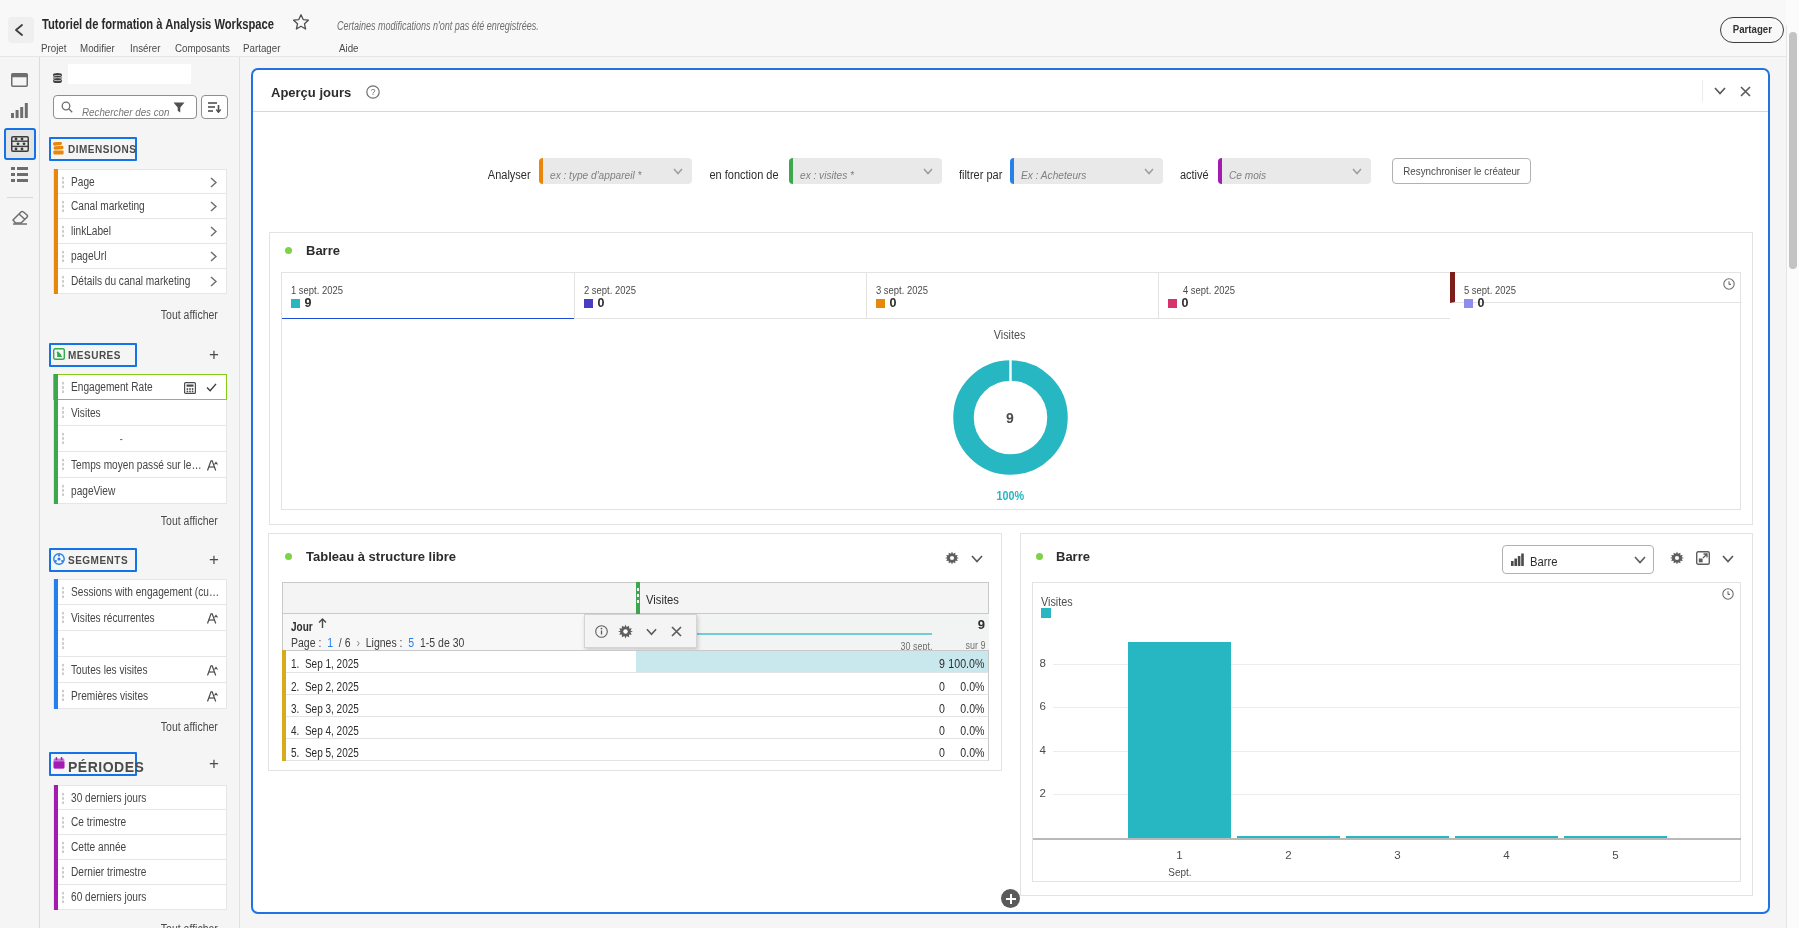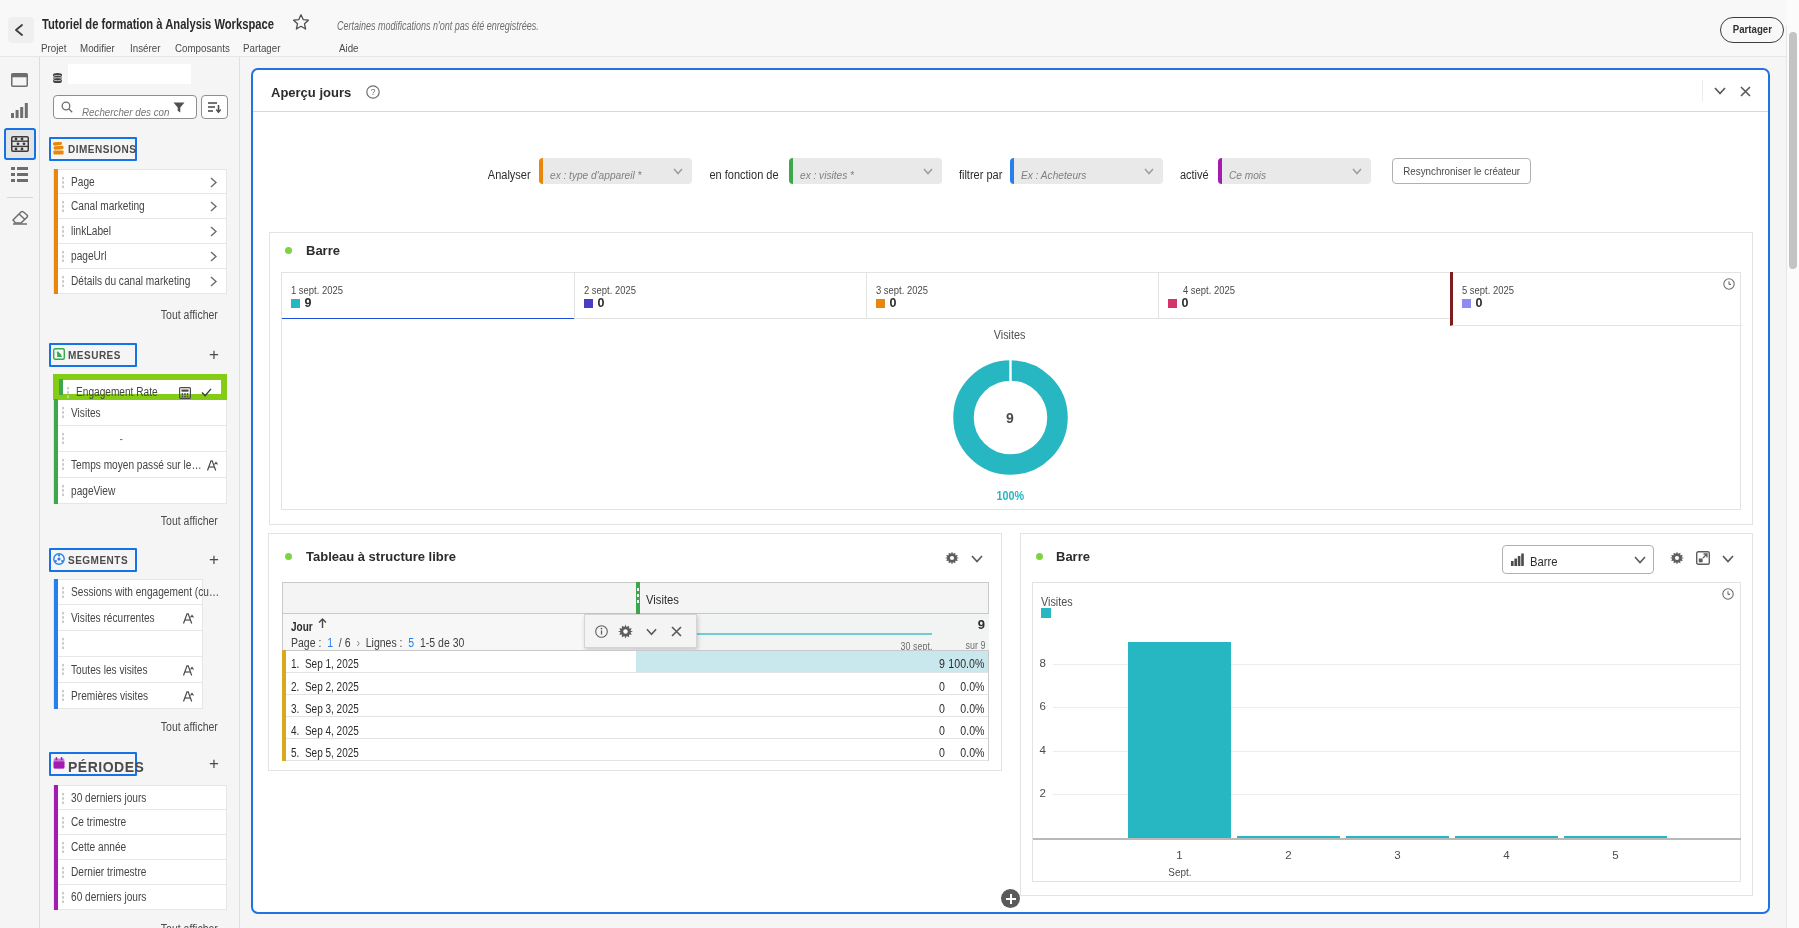--- a/index.html
+++ b/index.html
@@ -152,21 +152,21 @@
 
   <div class="abs" style="left:9px;top:286px;width:88px;height:24px;border:2px solid #1473e6;border-radius:1px;"></div>
   <svg class="abs" style="left:13px;top:291px;" width="12" height="12" viewBox="0 0 12 12">
       <rect x="0.7" y="0.7" width="10.6" height="10.6" rx="1.5" fill="none" stroke="#35aa4b" stroke-width="1.4"></rect>
       <path d="M4.2 3.8 L4.2 9 L9.4 9 Z" fill="#35aa4b"></path>
       <path d="M4.2 3.8 L8 7.6" stroke="#35aa4b" stroke-width="1.6"></path>
     </svg>
   <div class="abs bold" style="left:28px;top:293px;font-size:10px;letter-spacing:0.5px;color:#4b4b4b;">MESURES</div>
   <div class="abs" style="left:169px;top:288px;font-size:17px;font-weight:300;color:#4b4b4b;">+</div>
   <div id="mes" class="abs" style="left:13px;top:317px;width:174px;">
-      <div style="position:relative;height:26px;background:#fff;border:6px solid #84cc16;">
+      <div style="position:relative;height:26px;background:#fff;border:1px solid #84cc16;">
         <span style="position:absolute;left:0;top:-1px;bottom:-1px;width:4px;background:#3da74e;"></span>
         <span style="position:absolute;left:7px;top:6px;width:4px;height:13px;background-image:radial-gradient(circle, #cccccc 1px, transparent 1.1px);background-size:4px 4.3px;"></span>
         <span class="t" style="position:absolute;left:17px;top:5px;font-size:12.5px;color:#454545;transform:scaleX(0.81);">Engagement Rate</span>
         <svg width="12" height="12" viewBox="0 0 12 12" style="position:absolute;right:30px;top:7px;">
           <rect x="0.6" y="0.6" width="10.8" height="10.8" rx="1" fill="none" stroke="#4b4b4b" stroke-width="1.2"></rect>
           <rect x="2.5" y="2.5" width="7" height="2.2" fill="#4b4b4b"></rect>
           <circle cx="3.4" cy="7" r="0.9" fill="#4b4b4b"></circle>
           <circle cx="6" cy="7" r="0.9" fill="#4b4b4b"></circle>
           <circle cx="8.6" cy="7" r="0.9" fill="#4b4b4b"></circle>
           <circle cx="3.4" cy="9.4" r="0.9" fill="#4b4b4b"></circle>
@@ -208,21 +208,21 @@
   <div class="abs" style="left:9px;top:491px;width:88px;height:24px;border:2px solid #1473e6;border-radius:1px;"></div>
   <svg class="abs" style="left:13px;top:496px;" width="12" height="12" viewBox="0 0 12 12">
       <circle cx="6" cy="6" r="5.2" fill="none" stroke="#2680eb" stroke-width="1.4"></circle>
       <circle cx="6" cy="6" r="1.6" fill="#2680eb"></circle>
       <circle cx="6" cy="2.4" r="1.1" fill="#2680eb"></circle>
       <circle cx="2.8" cy="8" r="1.1" fill="#2680eb"></circle>
       <circle cx="9.2" cy="8" r="1.1" fill="#2680eb"></circle>
     </svg>
   <div class="abs bold" style="left:28px;top:498px;font-size:10px;letter-spacing:0.5px;color:#4b4b4b;">SEGMENTS</div>
   <div class="abs" style="left:169px;top:493px;font-size:17px;font-weight:300;color:#4b4b4b;">+</div>
-  <div id="seg" class="abs" style="left:13px;top:522px;width:150px;">
+  <div id="seg" class="abs" style="left:13px;top:522px;width:174px;">
       <div style="position:relative;height:26px;background:#fff;border:1px solid #e6e6e6;">
         <span style="position:absolute;left:0;top:-1px;bottom:-1px;width:4px;background:#2680eb;"></span>
         <span style="position:absolute;left:7px;top:6px;width:4px;height:13px;background-image:radial-gradient(circle, #cccccc 1px, transparent 1.1px);background-size:4px 4.3px;"></span>
         <span class="t" style="position:absolute;left:17px;top:5px;font-size:12.5px;color:#454545;transform:scaleX(0.81);">Sessions with engagement (cu…</span>
       </div>
       <div style="position:relative;height:26px;background:#fff;border:1px solid #e6e6e6;border-top:none;">
         <span style="position:absolute;left:0;top:-1px;bottom:-1px;width:4px;background:#2680eb;"></span>
         <span style="position:absolute;left:7px;top:6px;width:4px;height:13px;background-image:radial-gradient(circle, #cccccc 1px, transparent 1.1px);background-size:4px 4.3px;"></span>
         <span class="t" style="position:absolute;left:17px;top:5.5px;font-size:12.5px;color:#454545;transform:scaleX(0.81);">Visites récurrentes</span>
         <svg width="11" height="11" viewBox="0 0 11 11" style="position:absolute;right:8px;top:8px;">
@@ -365,21 +365,21 @@
     <div class="abs" style="left:865.5px;top:272px;width:292px;height:47px;border-left:1px solid #e3e3e3;border-bottom:1px solid #e3e3e3;">
       <div style="position:absolute;left:9px;top:8px;"><span class="t" style="font-size:11.5px;color:#4a4a4a;transform:scaleX(0.82);">3 sept. 2025</span></div>
       <div style="position:absolute;left:9px;top:27px;width:9px;height:9px;background:#e8870b;"></div>
       <div style="position:absolute;left:23px;top:24px;font-size:12.5px;font-weight:bold;color:#2c2c2c;">0</div>
     </div>
     <div class="abs" style="left:1157.5px;top:272px;width:292px;height:47px;border-left:1px solid #e3e3e3;border-bottom:1px solid #e3e3e3;">
       <div style="position:absolute;left:24px;top:8px;"><span class="t" style="font-size:11.5px;color:#4a4a4a;transform:scaleX(0.82);">4 sept. 2025</span></div>
       <div style="position:absolute;left:9px;top:27px;width:9px;height:9px;background:#d5336e;"></div>
       <div style="position:absolute;left:23px;top:24px;font-size:12.5px;font-weight:bold;color:#2c2c2c;">0</div>
     </div>
-    <div class="abs" style="left:1449.5px;top:272px;width:292px;height:54px;border-left:3px solid #7f1d1d;border-bottom:1px solid #e3e3e3;">
+    <div class="abs" style="left:1449.5px;top:272px;width:292px;height:31px;border-left:5px solid #7f1d1d;border-bottom:1px solid #e3e3e3;">
       <div style="position:absolute;left:9px;top:8px;"><span class="t" style="font-size:11.5px;color:#4a4a4a;transform:scaleX(0.82);">5 sept. 2025</span></div>
       <div style="position:absolute;left:9px;top:27px;width:9px;height:9px;background:#8f8cf0;"></div>
       <div style="position:absolute;left:23px;top:24px;font-size:12.5px;font-weight:bold;color:#2c2c2c;">0</div>
     </div>
   </div>
 <svg class="abs" style="left:1723px;top:278px;" width="12" height="12" viewBox="0 0 12 12">
     <circle cx="6" cy="6" r="5.2" fill="none" stroke="#6e6e6e" stroke-width="1.1"></circle>
     <line x1="6" y1="3.2" x2="6" y2="6.4" stroke="#6e6e6e" stroke-width="1.1"></line>
     <line x1="6" y1="6.4" x2="8" y2="6.4" stroke="#6e6e6e" stroke-width="1.1"></line>
   </svg>

